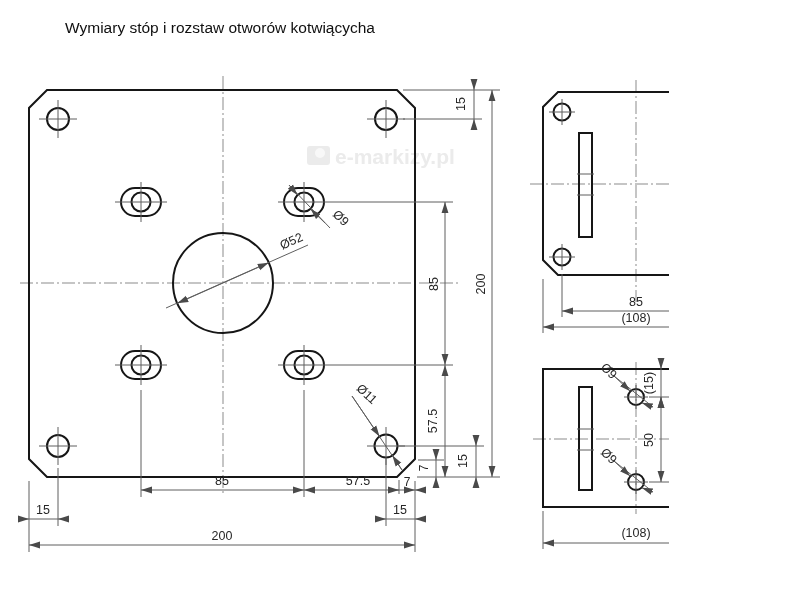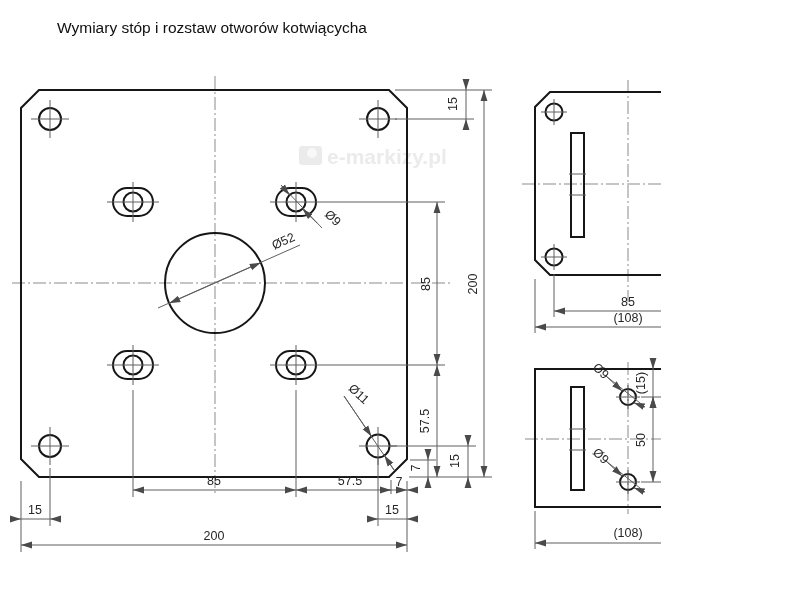--- a/index.html
+++ b/index.html
@@ -1,17 +1,17 @@
 <!DOCTYPE html>
 <html><head>
 <meta charset="utf-8">
 <style>
   html,body{margin:0;padding:0;background:#ffffff;}
   .page{width:661px;height:600px;position:relative;background:#fff;overflow:hidden;
-        font-family:"Liberation Sans", sans-serif;}
+        font-family:"Liberation Sans", sans-serif;padding-left:8px;}
   svg{display:block}
   .outline{stroke:#161616;stroke-width:2;fill:none;stroke-linejoin:miter;stroke-linecap:butt;}
   .thin{stroke:#5f5f5f;stroke-width:1;fill:none;}
   .center{stroke:#8b8b8b;stroke-width:1;fill:none;stroke-dasharray:13 3 2 3;}
   .dimtext{font-family:"Liberation Sans",sans-serif;font-size:12.5px;fill:#262626;}
   .small{font-size:12px;}
   .titletext{font-family:"Liberation Sans",sans-serif;font-size:15.5px;fill:#0f0f0f;}
   .wm{font-family:"Liberation Sans",sans-serif;font-size:21px;fill:#ebebeb;font-weight:bold;}
   .wmshape{fill:#ebebeb;}
 </style>

